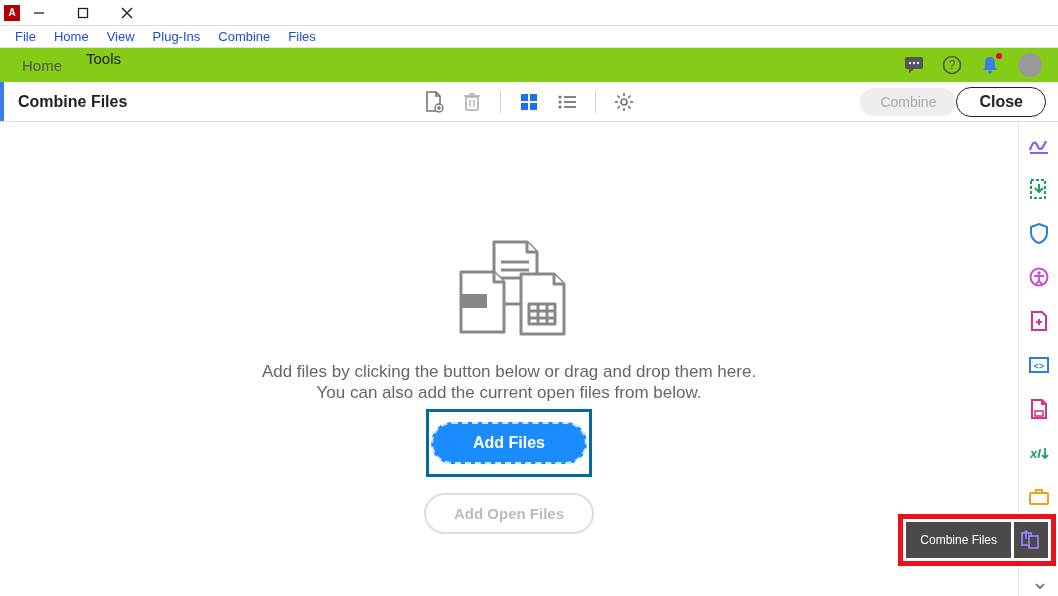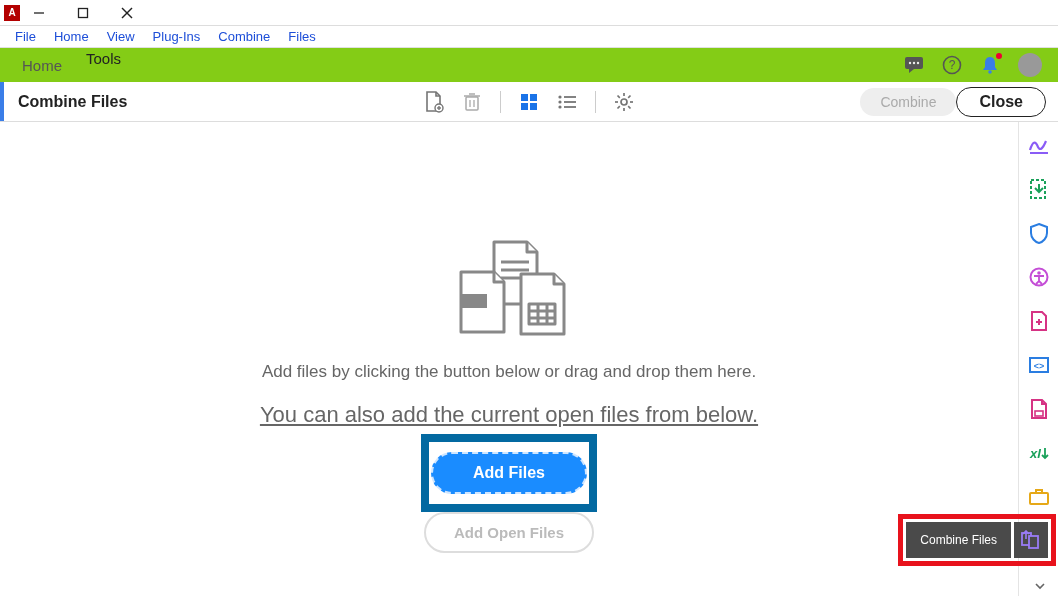--- a/index.html
+++ b/index.html
@@ -36,25 +36,25 @@
   .ts-icon.blue { color: #1a73e8; }
   .toolstrip .right { margin-left: auto; display: flex; gap: 0; align-items: center; justify-content: center; }
   .btn-combine { background: #eee; color: #aaa; border-radius: 20px; padding: 6px 20px; font-size: 14px; border: none; }
   .btn-close { background: #fff; color: #222; border: 1.5px solid #222; border-radius: 20px; padding: 5px 22px; font-size: 16px; font-weight: 600; }
 
   
   .main { position: absolute; top: 122px; left: 0; right: 40px; bottom: 0; background: #fff; }
   .dropzone { width: 100%; height: 100%; display: flex; flex-direction: column; align-items: center; padding-top: 110px; }
   .illus { color: #777; }
   .msg1 { font-size: 17px; color: #666; margin-top: 20px; }
-  .msg2 { font-size: 22px; color: #666; margin-top: 20px; text-decoration: underline; }
-
-  .red-box { border: 8px solid #0369a1; padding: 10px 2px; margin-top: 6px; }
+  .msg2 { font-size: 17px; color: #666; margin-top: 1px; }
+
+  .red-box { border: 3px solid #0369a1; padding: 10px 2px; margin-top: 6px; }
   .btn-add { background: #1a8cff; color: #fff; border: 2px dashed #cfe6ff; border-radius: 26px; padding: 10px 40px; font-size: 16px; font-weight: 600; white-space: nowrap; }
-  .btn-open { background: #fff; color: #bbb; border: 2px solid #ddd; border-radius: 26px; padding: 10px 28px; font-size: 15px; font-weight: 600; }
+  .btn-open { background: #fff; color: #bbb; border: 2px solid #ddd; border-radius: 26px; padding: 10px 28px; font-size: 15px; font-weight: 600; margin-top: 16px; }
 
   
   .rail { position: absolute; top: 122px; right: 0; bottom: 0; width: 40px; background: #fff; border-left: 1px solid #e4e4e4; display: flex; flex-direction: column; align-items: center; padding-top: 12px; gap: 22px; }
   .rail-icon { width: 22px; height: 22px; display: flex; align-items: center; justify-content: center; cursor: default; }
 
   
   .combine-tip-wrap { position: absolute; right: 2px; bottom: 30px; display: flex; align-items: stretch; border: 5px solid #e8121c; padding: 3px; }
   .combine-tip { background: #4a4a4a; color: #fff; font-size: 12px; padding: 11px 14px; display: flex; align-items: center; }
   .combine-tip-icon { background: #4a4a4a; padding: 8px 6px; display: flex; align-items: center; justify-content: center; margin-left: 3px; }
 

